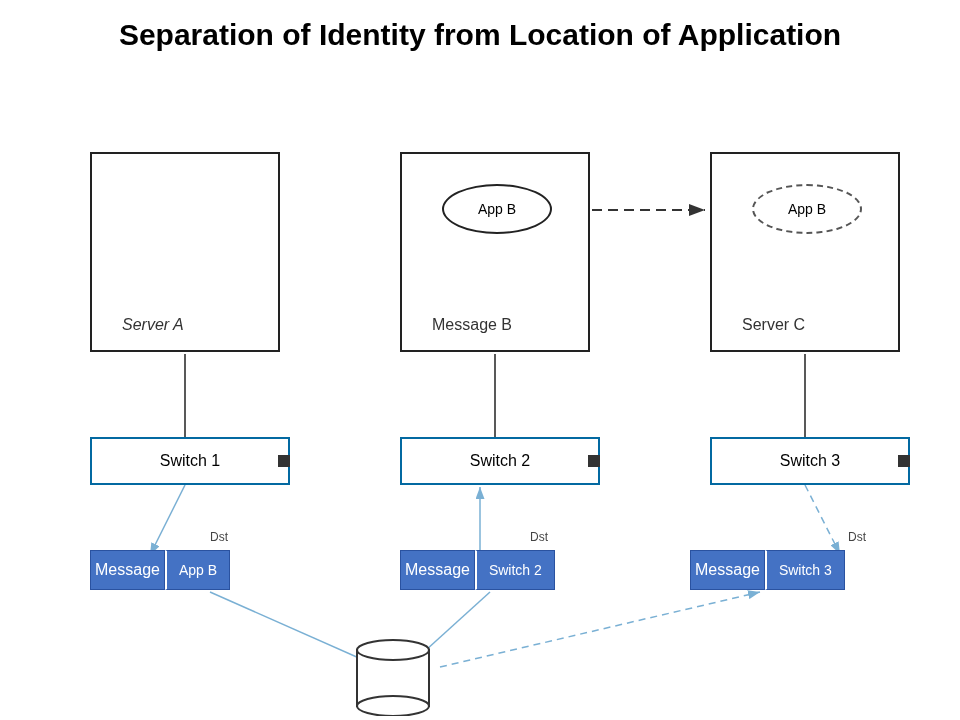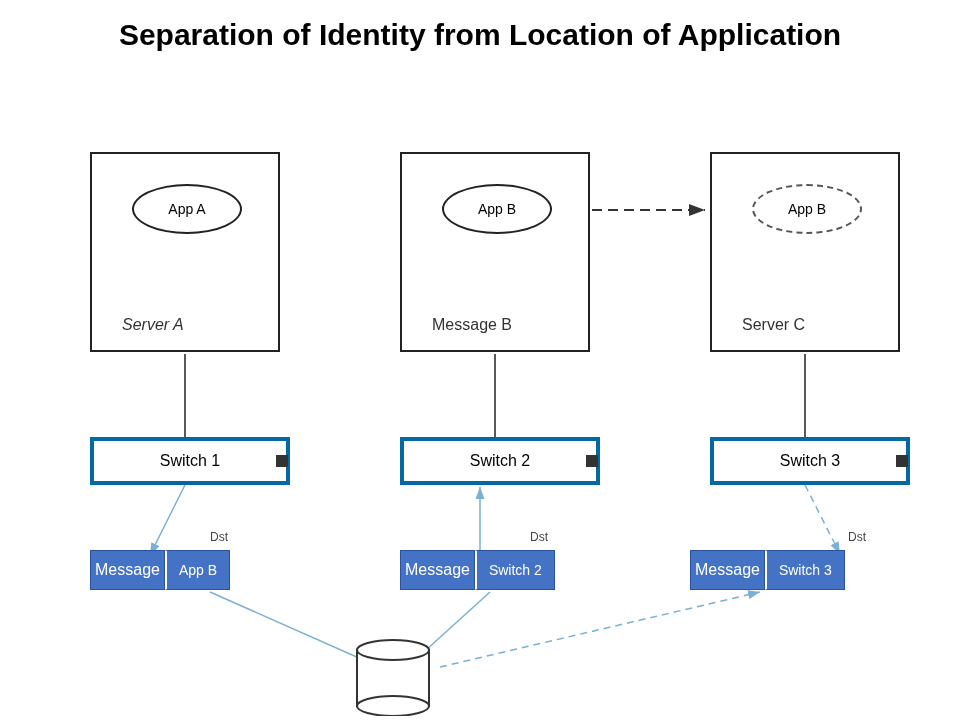--- a/index.html
+++ b/index.html
@@ -45,21 +45,21 @@
       border-color: #555;
     }
     .server-label {
       position: absolute;
       font-size: 16px;
       color: #333;
     }
     
     .switch-box {
       position: absolute;
-      border: 4px solid #0369a1;
+      border: 2px solid #0369a1;
       background: #fff;
       display: flex;
       align-items: center;
       justify-content: center;
       font-size: 16px;
     }
     .switch-dot {
       position: absolute;
       width: 12px;
       height: 12px;
@@ -148,23 +148,20 @@
     <line x1="210" y1="530" x2="368" y2="600" stroke="#7ab0d4" stroke-width="1.5" marker-end="url(#arrowhead-blue)"></line>
 
     <line x1="490" y1="530" x2="415" y2="598" stroke="#7ab0d4" stroke-width="1.5" marker-end="url(#arrowhead-blue)"></line>
 
     <line x1="440" y1="605" x2="760" y2="530" stroke="#7ab0d4" stroke-width="1.5" stroke-dasharray="7,5" marker-end="url(#arrowhead-blue2)"></line>
 
     <line x1="805" y1="423" x2="840" y2="492" stroke="#7ab0d4" stroke-width="1.5" stroke-dasharray="7,5" marker-end="url(#arrowhead-blue2)"></line>
   </svg>
 
   <div class="server-box" style="left:90px; top:90px; width:190px; height:200px;">
-    <div class="app-oval" style="left:40px; top:30px; width:110px; height:50px;">
-      <span>App A</span>
-    </div>
     <div class="server-label" style="bottom:16px; left:30px;font-style:italic;">Server A</div>
   </div>
 
   <div class="server-box" style="left:400px; top:90px; width:190px; height:200px;">
     <div class="app-oval" style="left:40px; top:30px; width:110px; height:50px;">
       <span>App B</span>
     </div>
     <div class="server-label" style="bottom:16px; left:30px;">Message B</div>
   </div>
 

